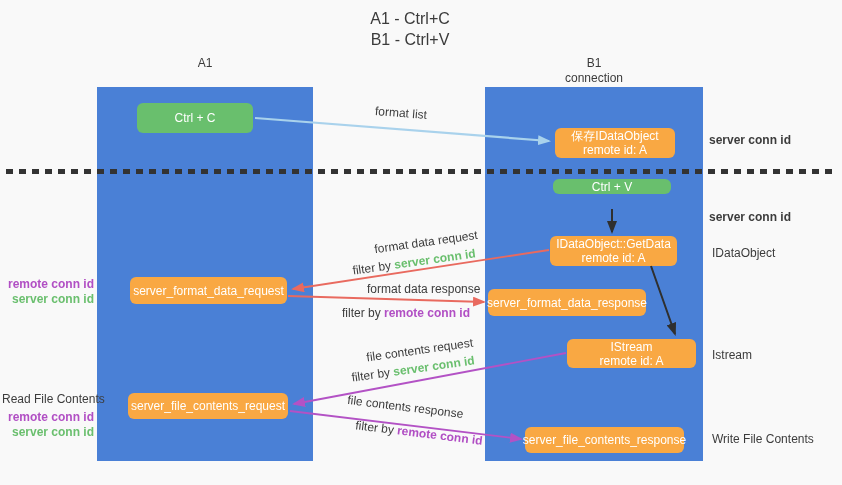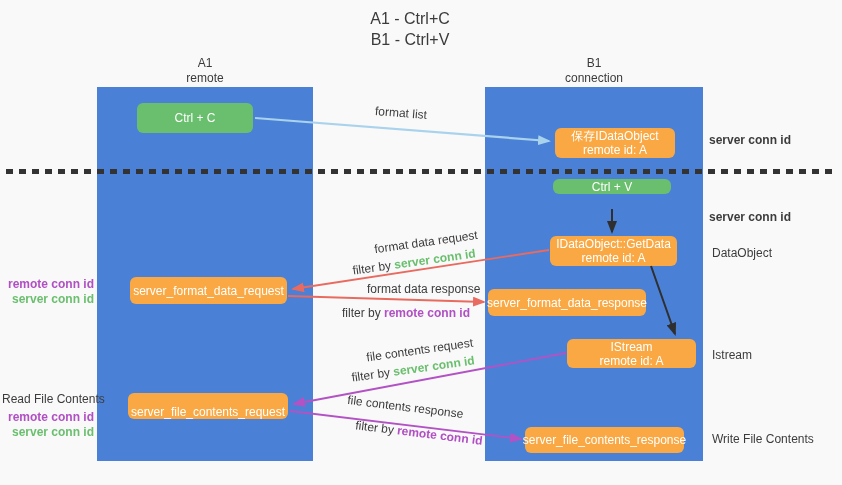--- a/index.html
+++ b/index.html
@@ -46,21 +46,20 @@
 
 <div class="stage">
 
   <div class="title">
     <div>A1 - Ctrl+C</div>
     <div>B1 - Ctrl+V</div>
   </div>
 
   <div class="col-hdr" style="left:97px;top:56px;width:216px;">
     <div>A1</div>
-    <div>remote</div>
   </div>
   <div class="col-hdr" style="left:485px;top:56px;width:218px;">
     <div>B1</div>
     <div>connection</div>
   </div>
 
   <div class="col" style="left:97px;top:87px;width:216px;height:374px;"></div>
   <div class="col" style="left:485px;top:87px;width:218px;height:374px;"></div>
 
   <div class="dashline"></div>
@@ -89,21 +88,21 @@
 
   <div class="box orange" style="left:488px;top:289px;width:158px;height:27px;">
     <div>server_format_data_response</div>
   </div>
 
   <div class="box orange" style="left:567px;top:339px;width:129px;height:29px;">
     <div>IStream</div>
     <div>remote id: A</div>
   </div>
 
-  <div class="box orange" style="left:128px;top:393px;width:160px;height:26px;justify-content:flex-end;">
+  <div class="box orange" style="left:128px;top:393px;width:160px;height:26px;">
     <div>server_file_contents_request</div>
   </div>
 
   <div class="box orange" style="left:525px;top:427px;width:159px;height:26px;">
     <div>server_file_contents_response</div>
   </div>
 
   <svg class="arrows" width="842" height="485" viewBox="0 0 842 485">
     <defs>
       <marker id="ah-blue" markerUnits="userSpaceOnUse" markerWidth="13" markerHeight="10" refX="11" refY="5" orient="auto">
@@ -137,21 +136,21 @@
   <div class="albl" style="left:342px;top:306px;"><span>filter by </span><span class="purple-t">remote conn id</span></div>
 
   <div class="albl rot-up" style="left:366px;top:343px;">file contents request</div>
   <div class="albl rot-up" style="left:351px;top:362px;"><span>filter by </span><span class="green-t">server conn id</span></div>
 
   <div class="albl rot-dn" style="left:347px;top:400px;">file contents response</div>
   <div class="albl rot-dn" style="left:355px;top:426px;"><span>filter by </span><span class="purple-t">remote conn id</span></div>
 
   <div class="side green-t" style="left:709px;top:133px;">server conn id</div>
   <div class="side green-t" style="left:709px;top:210px;">server conn id</div>
-  <div class="side" style="left:712px;top:246px;">DataObject</div>
+  <div class="side" style="left:712px;top:246px;">IDataObject</div>
   <div class="side" style="left:712px;top:348px;">Istream</div>
   <div class="side" style="left:712px;top:432px;">Write File Contents</div>
 
   <div class="side right-align" style="left:4px;top:277px;width:90px;">
     <div class="purple-t">remote conn id</div>
     <div class="green-t">server conn id</div>
   </div>
   <div class="side right-align" style="left:2px;top:392px;width:92px;">
     <div class="gap">Read File Contents</div>
     <div class="purple-t">remote conn id</div>

